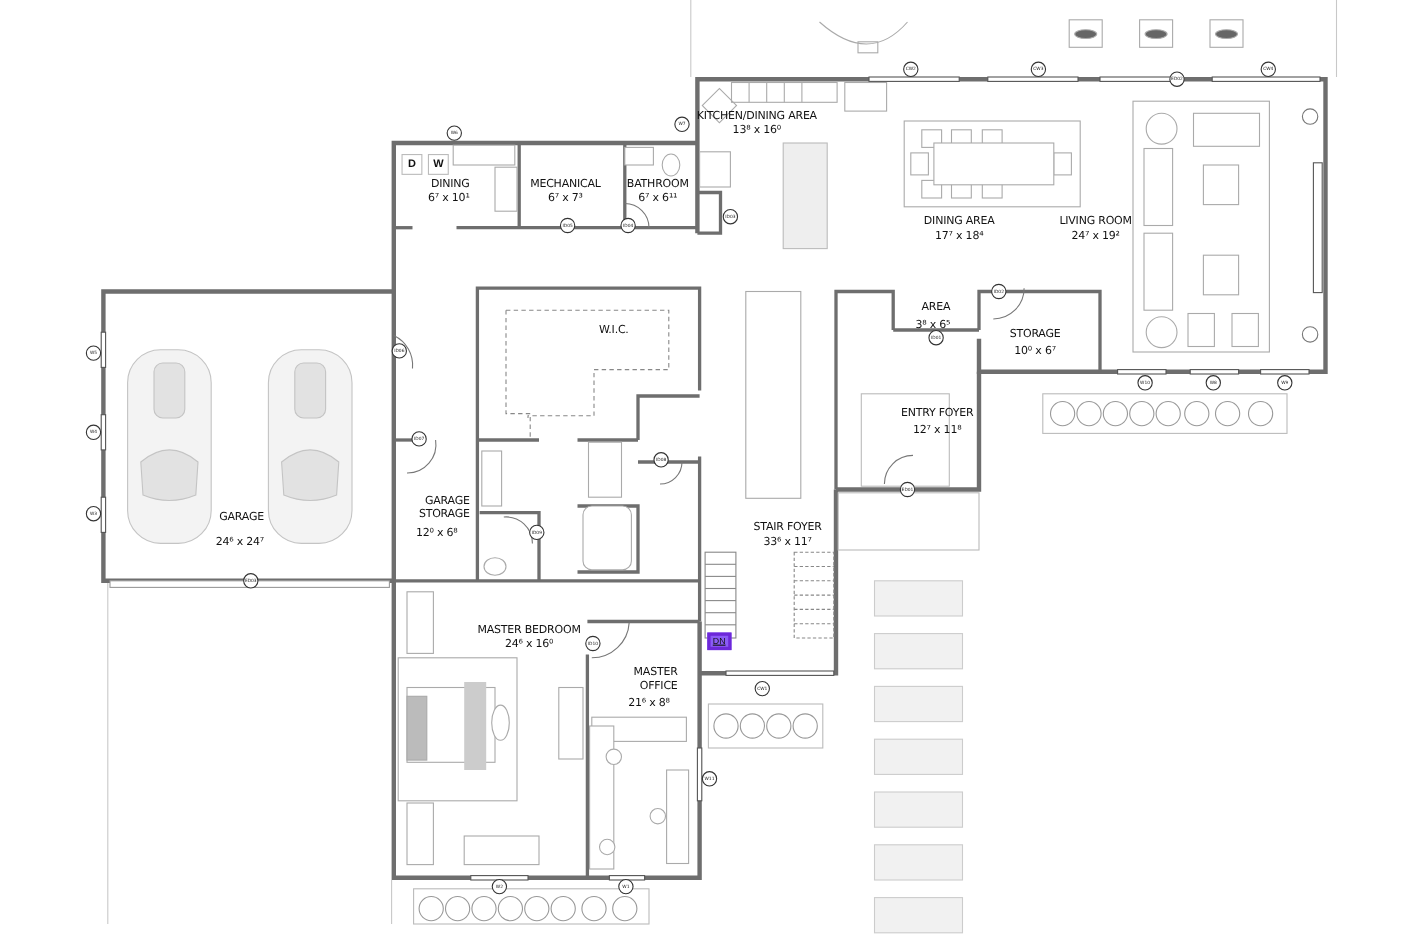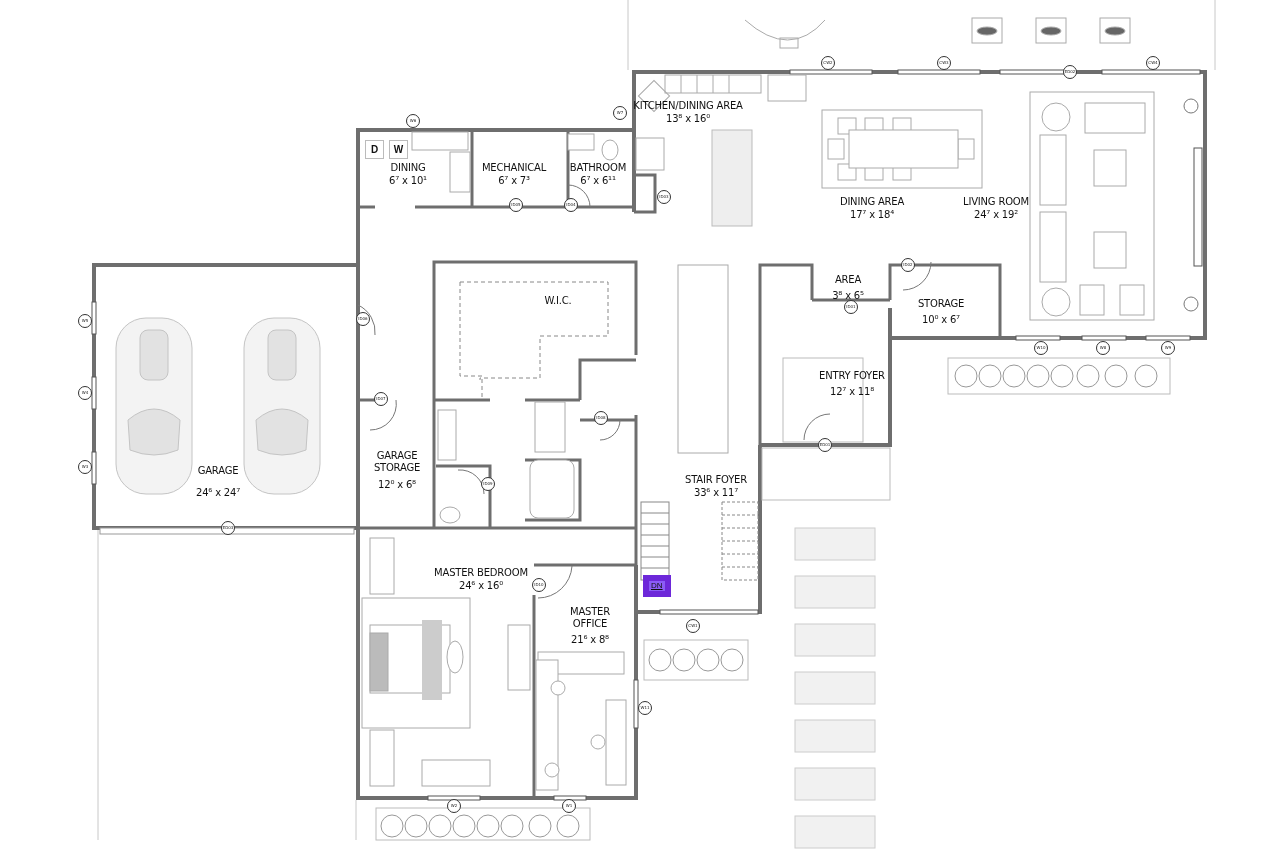--- a/index.html
+++ b/index.html
@@ -1,23 +1,23 @@
 <!DOCTYPE html>
 <html><head>
   <meta charset="utf-8">
   <style>
     html, body { margin:0; padding:0; background:#ffffff; }
     body { width:1280px; height:853px; position:relative; overflow:hidden; font-family:"Liberation Sans", sans-serif; }
     #plan { position:absolute; left:0; top:0; }
     .room-label { position:absolute; text-align:center; color:#111; font-family:"DejaVu Sans", sans-serif; font-size:10px; line-height:12px; letter-spacing:-0.2px; white-space:nowrap; transform:translateX(-50%); }
-    .room-label .name { display:block; }
+    .room-label .name { display:block;text-align:right; }
     .room-label .dims { display:block; margin-top:1px; }
     .tag { position:absolute; width:12px; height:12px; border:1px solid #333; border-radius:50%; background:#fff; font-family:"DejaVu Sans", sans-serif; font-size:4px; line-height:12px; text-align:center; color:#222; transform:translate(-50%,-50%); overflow:hidden; }
     .appl { position:absolute; width:17px; height:17px; border:1px solid #bbb; background:#fff; font-family:"Liberation Sans", sans-serif; font-weight:bold; font-size:10px; line-height:17px; text-align:center; color:#111; }
-    .dn { position:absolute; border:6px solid #6d28d9; background:#8b5cf6; font-family:"Liberation Sans", sans-serif; font-size:8px; line-height:10px; padding:0 2px; color:#111;text-decoration:underline; }
+    .dn { position:absolute; border:3px solid #6d28d9; background:#8b5cf6; font-family:"Liberation Sans", sans-serif; font-size:8px; line-height:10px; padding:0 2px; color:#111;text-decoration:underline; }
   </style>
 </head>
 <body>
 
 <svg id="plan" width="1280" height="853" viewBox="0 0 1280 853">
   <g fill="none" stroke="#c8c8c8" stroke-width="1">
     <line x1="628" y1="0" x2="628" y2="70"></line>
     <line x1="1215" y1="0" x2="1215" y2="70"></line>
     <line x1="98" y1="530" x2="98" y2="840"></line>
     <line x1="356" y1="800" x2="356" y2="840"></line>

